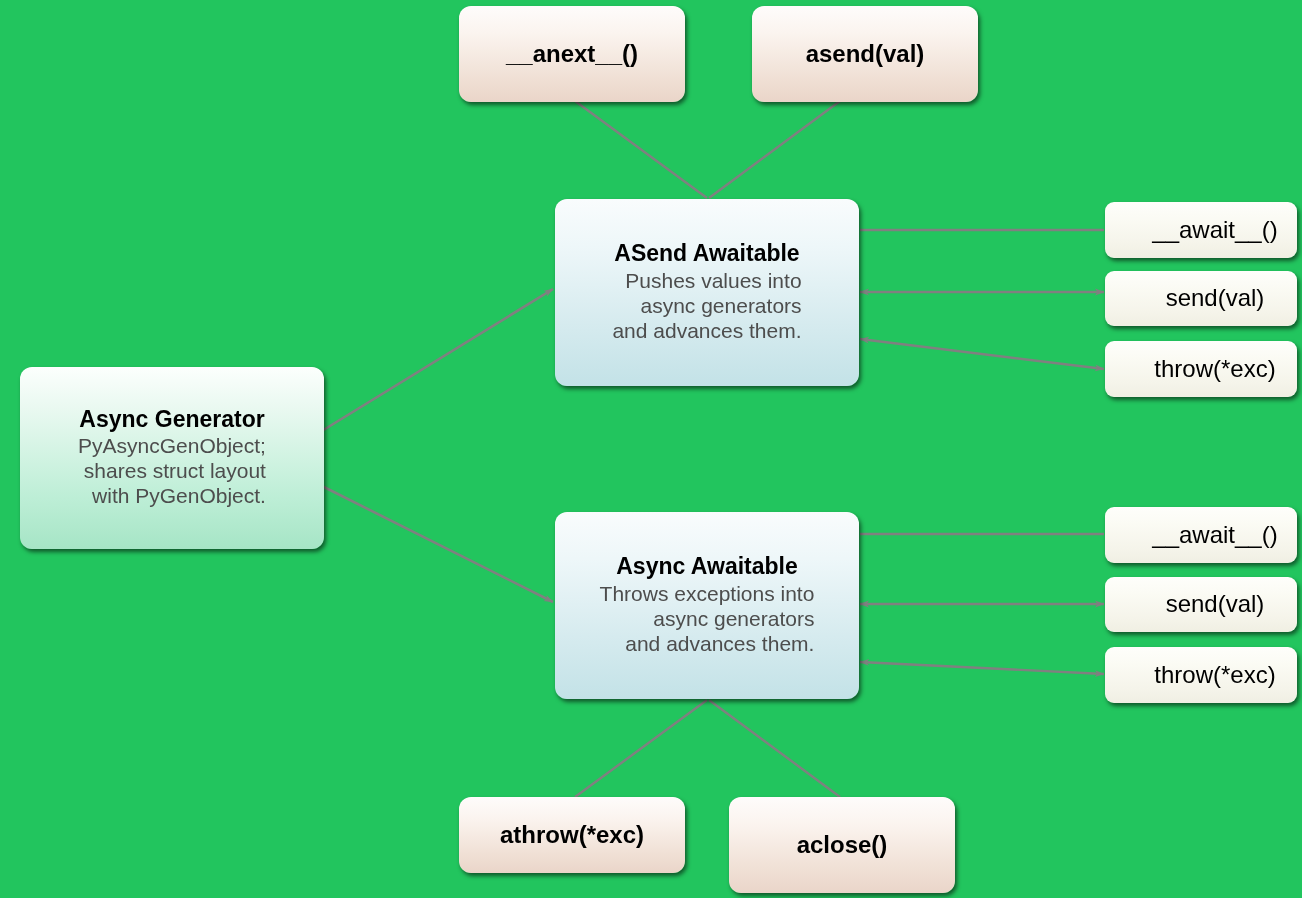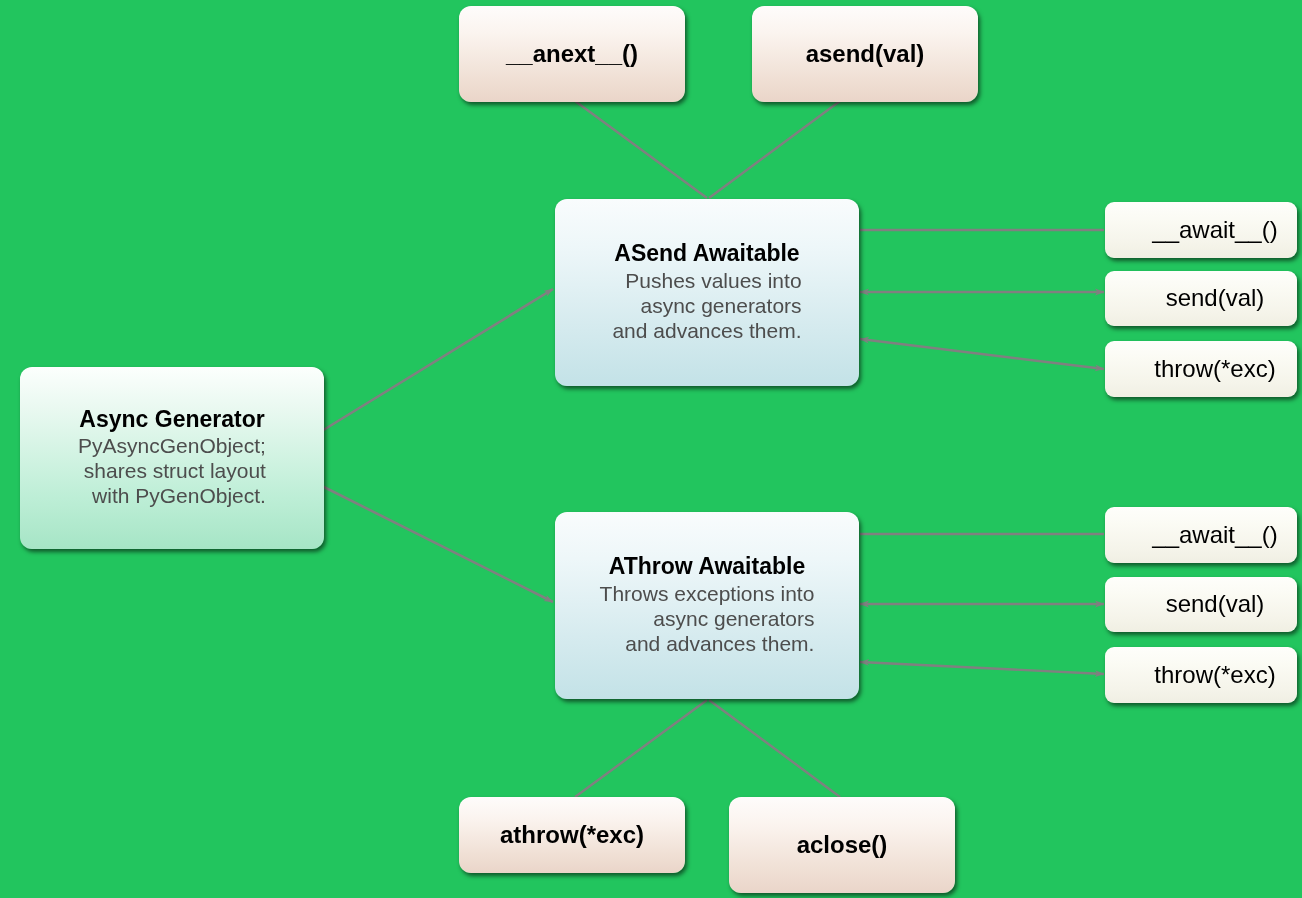--- a/index.html
+++ b/index.html
@@ -161,21 +161,21 @@
   </div>
 
   <div class="node concept pal-green" style="left:6px; top:367px; width:304px; height:182px;margin-left:14px;">
     <div class="title">Async Generator</div>
     <div class="desc" style="white-space:pre-line;">PyAsyncGenObject;
 shares struct layout
 with PyGenObject.</div>
   </div>
 
   <div class="node concept pal-blue" style="left:555px; top:512px; width:304px; height:187px;">
-    <div class="title">AThrow Awaitable</div>
+    <div class="title">Async Awaitable</div>
     <div class="desc" style="white-space:pre-line;">Throws exceptions into
 async generators
 and advances them.</div>
   </div>
 
   <div class="node pill pal-cream" style="left:1105px; top:507px; width:192px; height:56px;">
     <div class="title">__await__()</div>
   </div>
   <div class="node pill pal-cream" style="left:1105px; top:577px; width:192px; height:55px;">
     <div class="title">send(val)</div>

